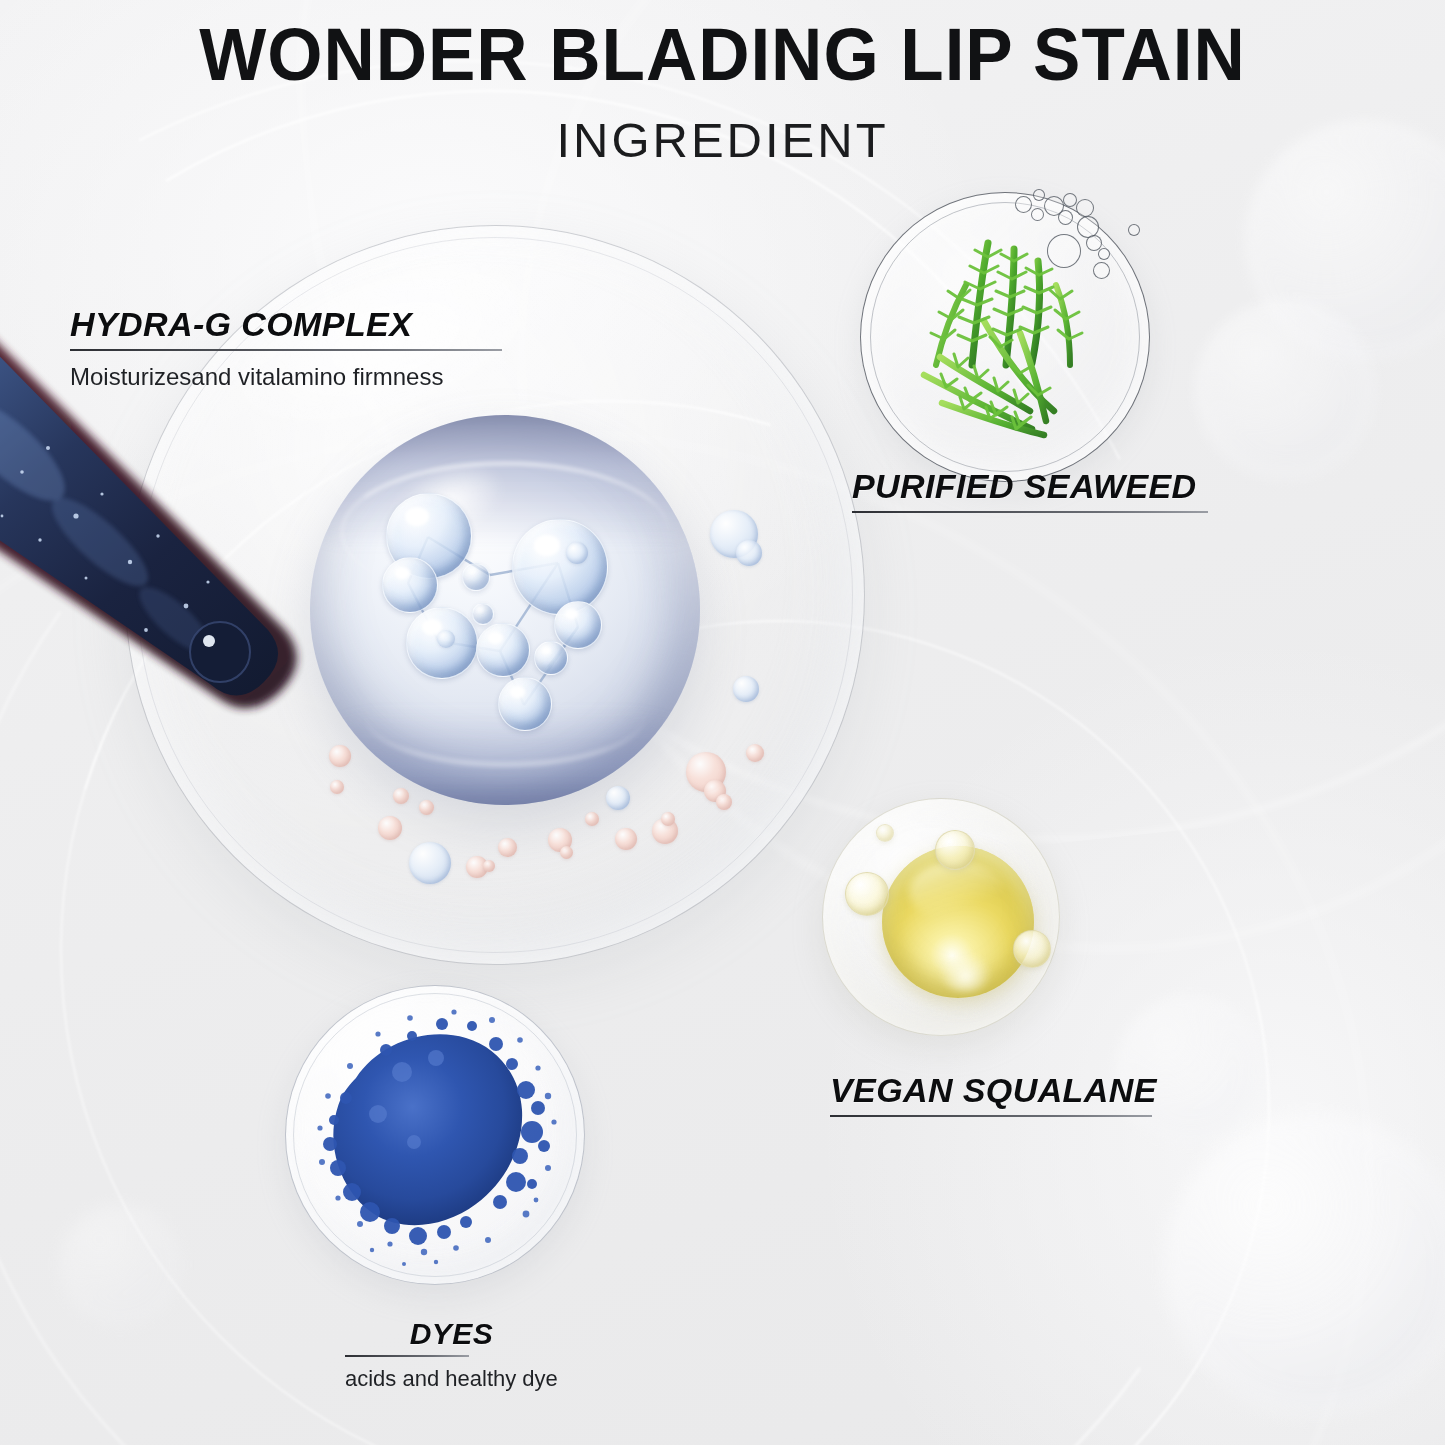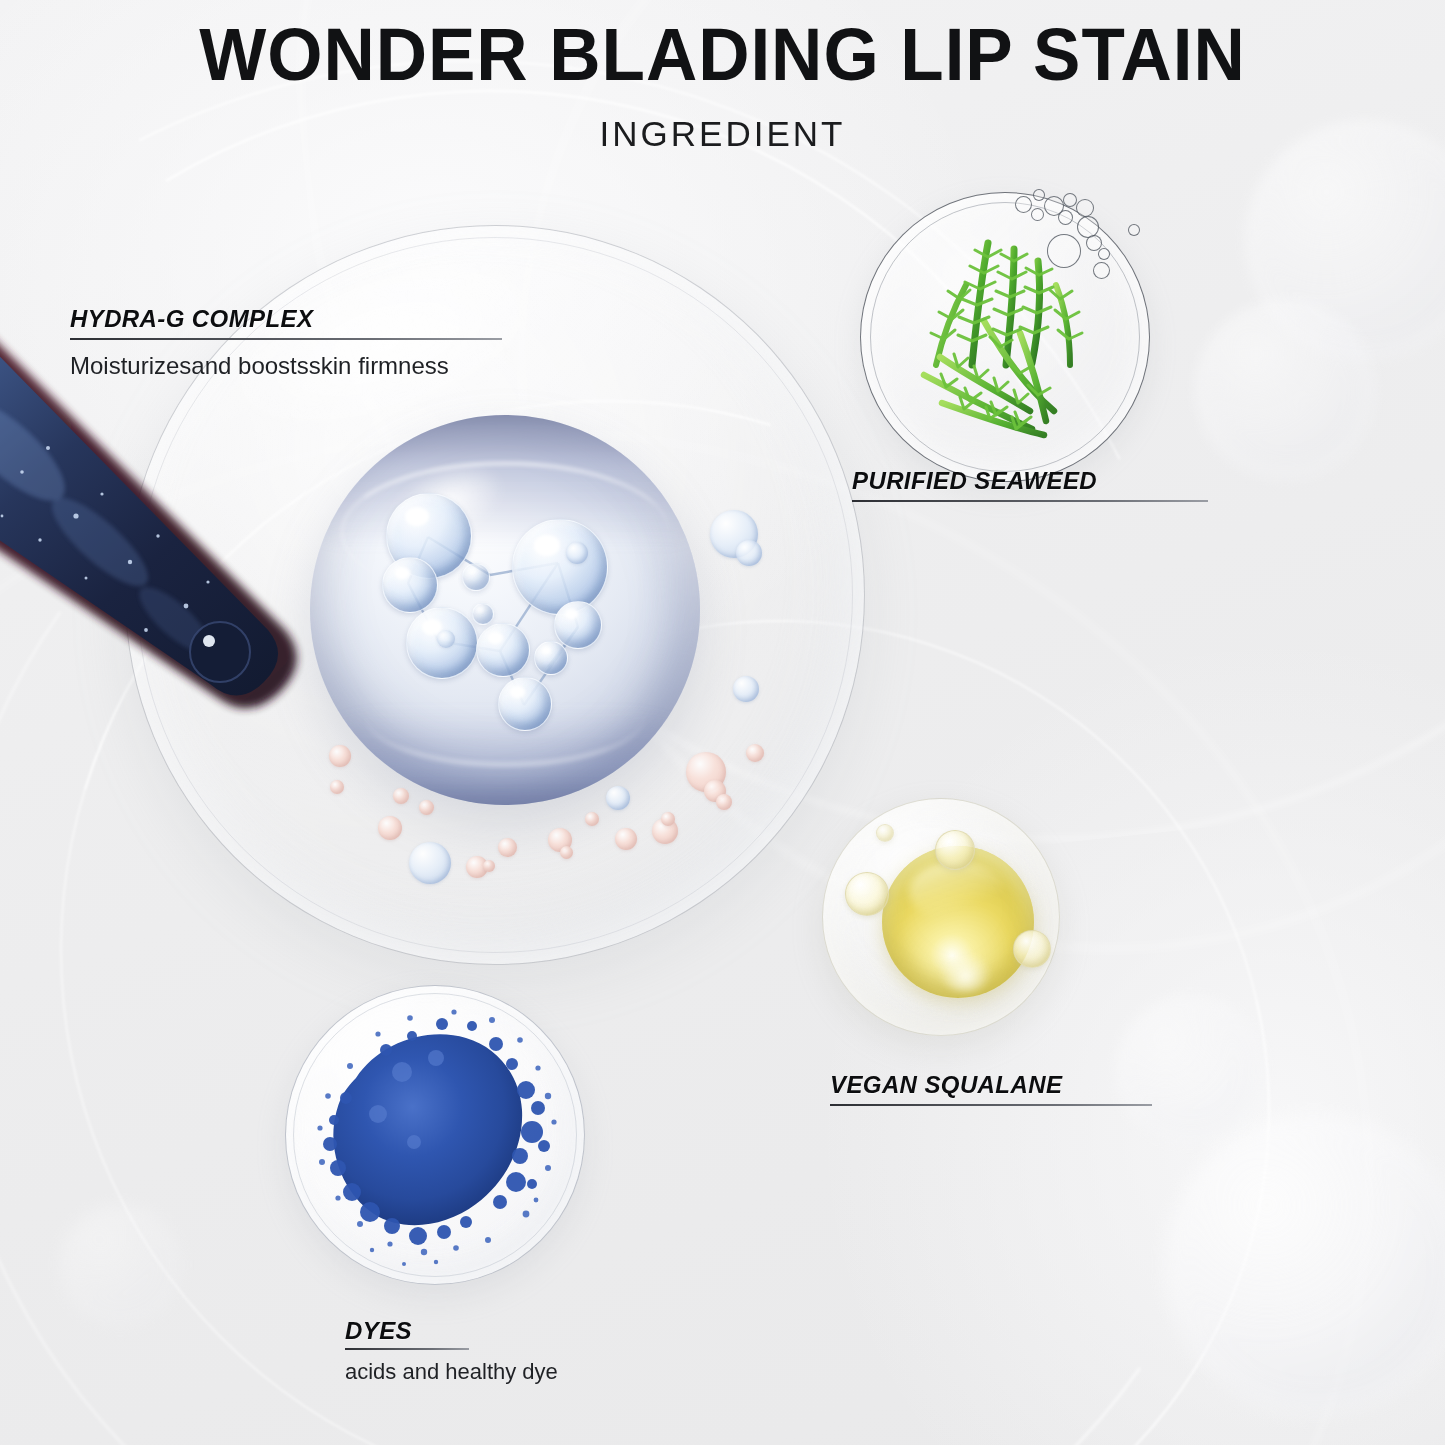--- a/index.html
+++ b/index.html
@@ -234,46 +234,46 @@
   
   .title{
     position:absolute;left:0;right:0;top:18px;text-align:center;
     font-weight:800;font-size:74px;line-height:1;color:#111214;
     letter-spacing:1px;
     transform:scaleX(0.96);
     font-family:"Liberation Sans", sans-serif;
   }
   .subtitle{
     position:absolute;left:0;right:0;top:116px;text-align:center;
-    font-weight:300;font-size:35px;line-height:1;color:#1b1c1e;
+    font-weight:300;font-size:49px;line-height:1;color:#1b1c1e;
     letter-spacing:3px;
     font-family:"Liberation Sans", sans-serif;
   }
   .feat{position:absolute;}
   .feat .fh{
-    font-weight:700;font-style:italic;font-size:24px;line-height:1.06;
+    font-weight:700;font-style:italic;font-size:34px;line-height:1.06;
     color:#0c0d0f;letter-spacing:0.4px;white-space:nowrap;
     text-shadow:0 1px 0 rgba(255,255,255,0.55);
   }
   .feat .rule{
     height:2px;margin-top:7px;
     background:linear-gradient(90deg,#2c2e33 0%,#6b6e75 70%,#9a9da4 100%);
   }
   .feat .fd{
     margin-top:11px;font-size:24px;line-height:1.25;color:#1f2125;
     font-weight:400;white-space:nowrap;
   }
   .f-hydra{left:70px;top:306px;}
   .f-hydra .rule{width:432px;}
   .f-sea{left:852px;top:468px;}
   .f-sea .rule{width:356px;}
   .f-veg{left:830px;top:1072px;}
   .f-veg .rule{width:322px;}
   .f-dye{left:345px;top:1318px;}
-  .f-dye .fh{font-size:24px;}
+  .f-dye .fh{font-size:30px;text-align:center;}
   .f-dye .rule{width:124px;margin-top:5px;}
   .f-dye .fd{font-size:22px;margin-top:8px;}
 </style>
 </head>
 <body>
 
 <div id="poster">
 
   <div class="layer">
     <div class="swoosh sw1"></div>
@@ -568,21 +568,21 @@
       </g>
     </svg>
   </div>
 
   <div class="title">WONDER BLADING LIP STAIN</div>
   <div class="subtitle">INGREDIENT</div>
 
   <div class="feat f-hydra">
     <div class="fh">HYDRA-G COMPLEX</div>
     <div class="rule"></div>
-    <div class="fd">Moisturizesand boostsskin firmness</div>
+    <div class="fd">Moisturizesand vitalamino firmness</div>
   </div>
 
   <div class="feat f-sea">
     <div class="fh">PURIFIED SEAWEED</div>
     <div class="rule"></div>
   </div>
 
   <div class="feat f-veg">
     <div class="fh">VEGAN SQUALANE</div>
     <div class="rule"></div>

